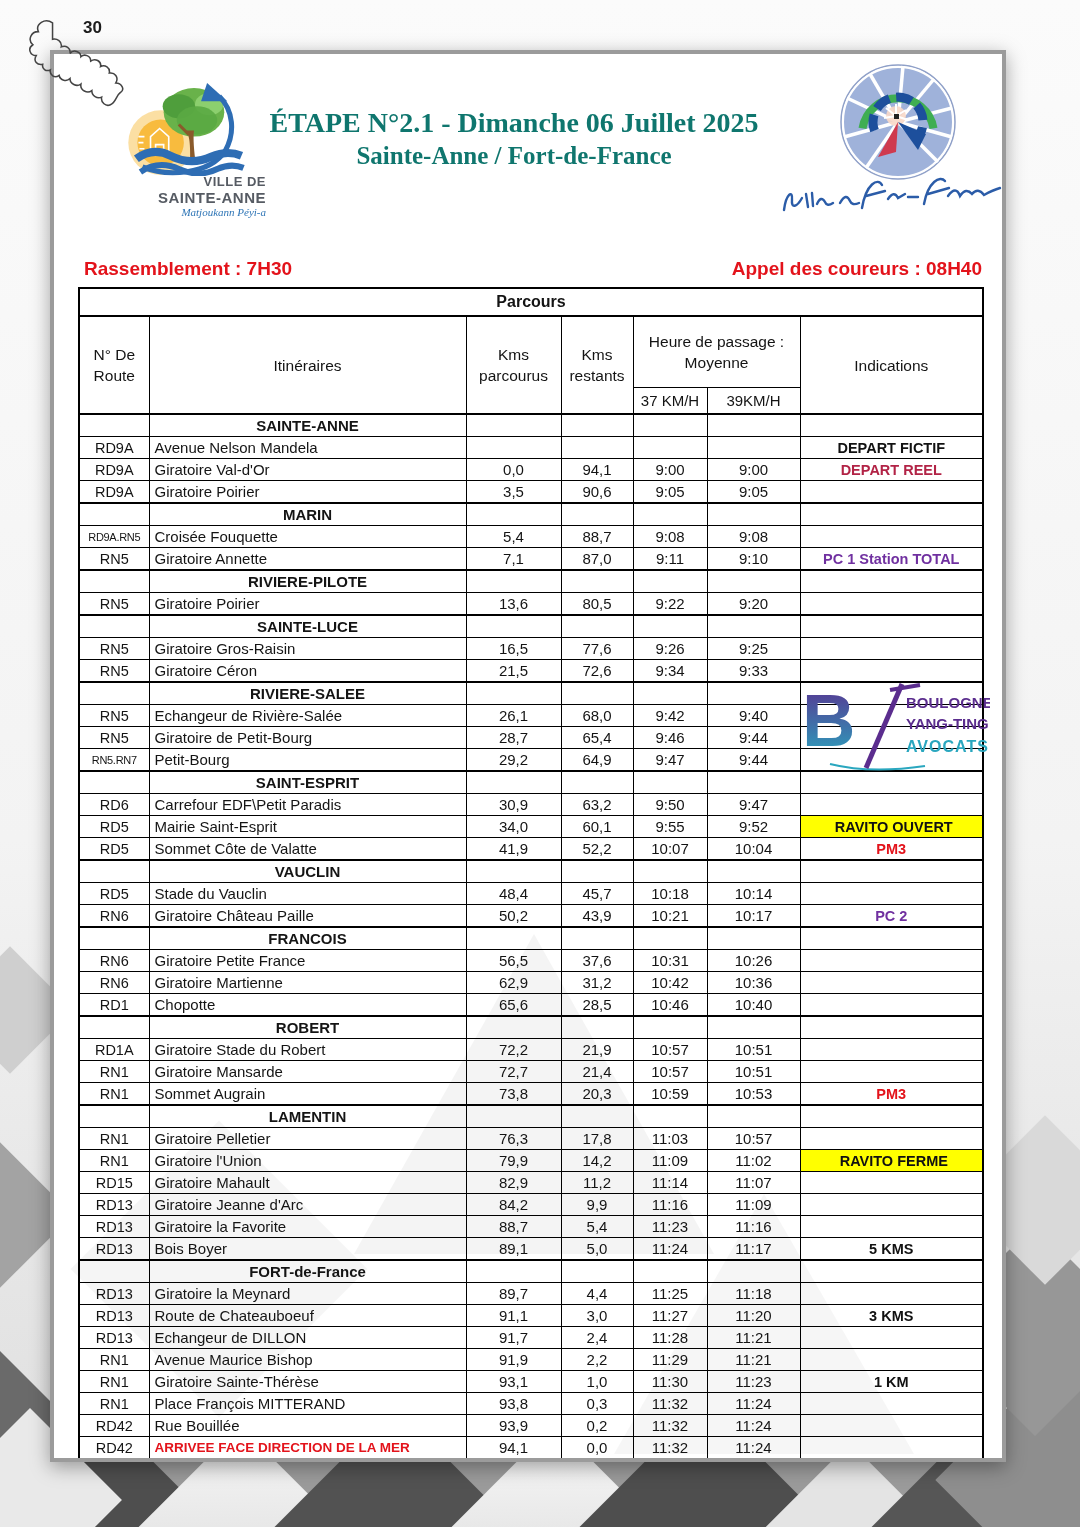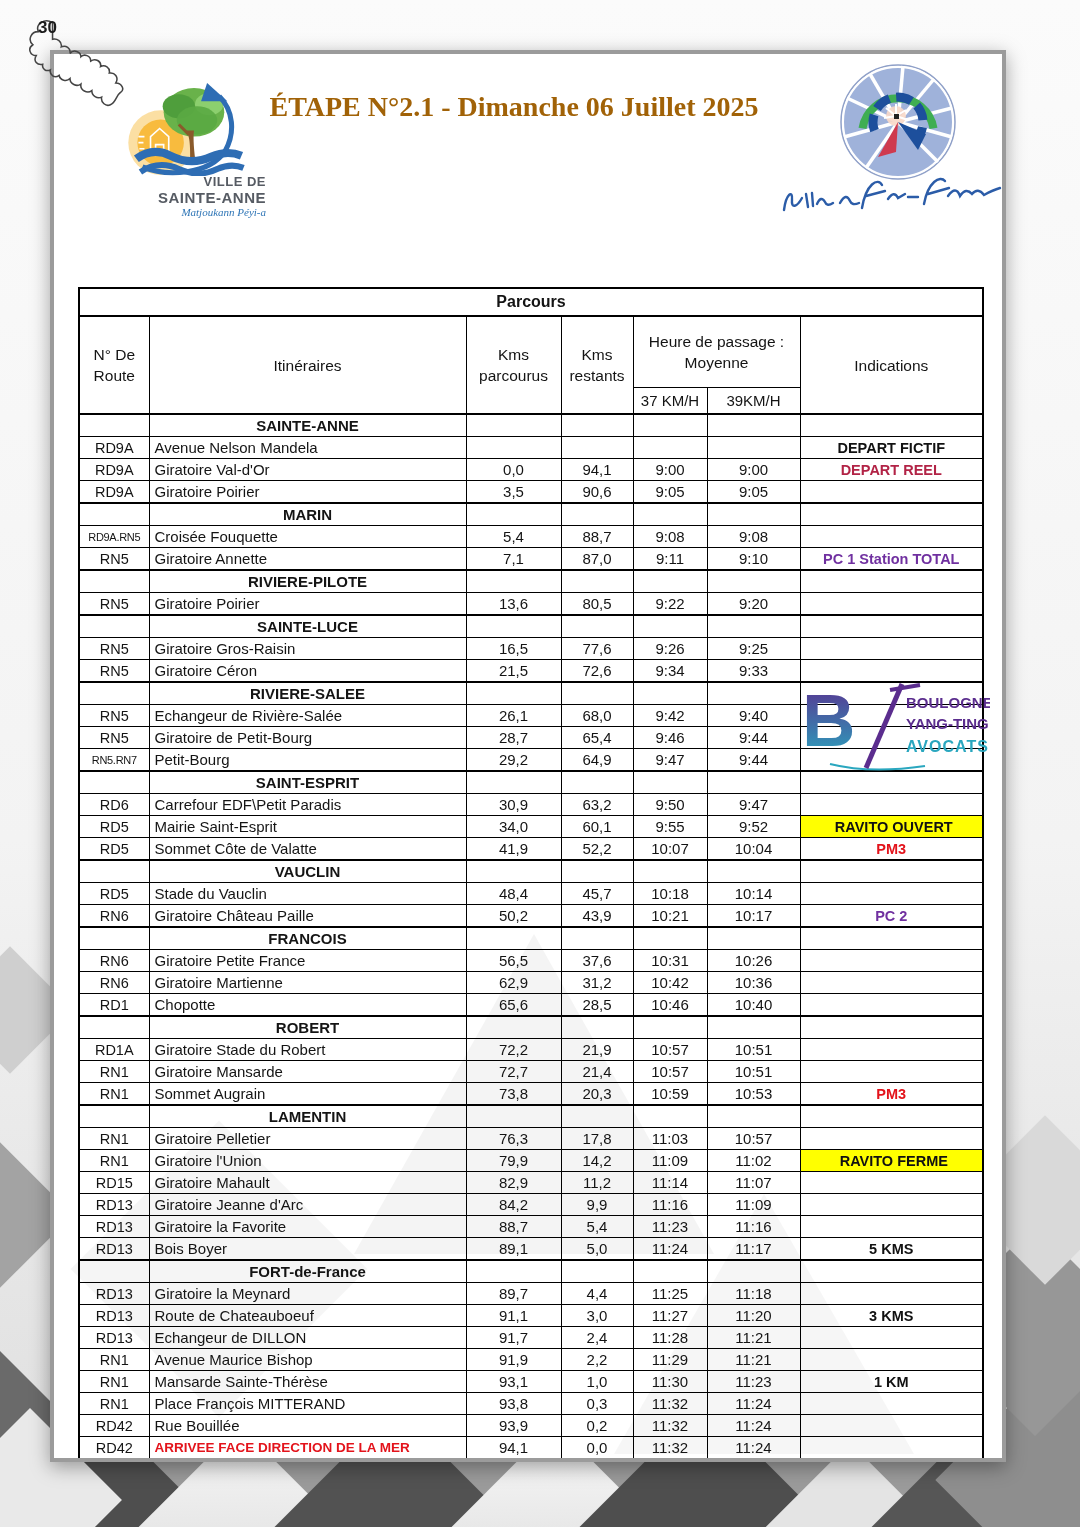--- a/index.html
+++ b/index.html
@@ -33,29 +33,29 @@
     box-shadow:0 5px 18px rgba(0,0,0,.35);overflow:hidden;
   }
   
   .wm{position:absolute;z-index:0;}
   .wm1{left:300px;top:880px;width:360px;height:320px;clip-path:polygon(50% 0,100% 100%,0 100%);background:rgba(110,110,110,.08);}
   .wm2{left:60px;top:1110px;width:210px;height:210px;transform:rotate(45deg);background:rgba(110,110,110,.07);}
   .wm3{left:560px;top:1140px;width:300px;height:260px;clip-path:polygon(50% 0,100% 100%,0 100%);background:rgba(110,110,110,.06);}
 
   
   .island{position:absolute;left:15px;top:12px;width:110px;height:120px;z-index:2;}
-  .page-number{position:absolute;left:38px;top:18px;z-index:3;font-size:17px;font-weight:bold;color:#1c1c1c;}
+  .page-number{position:absolute;left:38px;top:18px;z-index:3;font-size:17px;font-weight:bold;color:#1c1c1c;padding-left:45px;}
 
   
   .sa-logo{position:absolute;left:52px;top:26px;width:160px;text-align:right;z-index:1;}
   .sa-logo .l1{font-size:13px;font-weight:bold;color:#565b63;letter-spacing:.5px;margin-top:-6px;}
   .sa-logo .l2{font-size:15px;font-weight:bold;color:#565b63;letter-spacing:.5px;}
   .sa-logo .l3{font-size:11px;font-style:italic;color:#2e75b6;font-family:"Liberation Serif",serif;}
-  .title-block{position:absolute;left:170px;top:36px;width:580px;text-align:center;z-index:1;
-    font-family:"Liberation Serif",serif;font-weight:bold;color:#a16207;}
+  .title-block{position:absolute;left:170px;top:52px;width:580px;text-align:center;z-index:1;
+    font-family:"Liberation Serif",serif;font-weight:bold;color:#0f766e;}
   .title-block .t1{font-size:28px;line-height:34px;}
   .title-block .t2{font-size:25px;line-height:32px;}
   .title-block .t3{font-size:25px;line-height:32px;}
   .fdf-logo{position:absolute;left:784px;top:8px;width:120px;height:120px;z-index:1;}
   .signature{position:absolute;left:722px;top:112px;width:230px;height:60px;z-index:1;}
 
   .meta-row{position:absolute;left:30px;top:204px;width:898px;z-index:1;
     font-size:19px;font-weight:bold;color:var(--bright_red);}
   .meta-row .right{position:absolute;right:0;top:0;}
 
@@ -135,20 +135,21 @@
       <path d="M6,78 q16,-12 34,-3 q20,10 40,1 q16,-7 30,-1" fill="none" stroke="var(--logo_blue)" stroke-width="8"></path>
       <path d="M10,91 q18,-12 38,-3 q20,9 38,0 q14,-6 26,-1" fill="none" stroke="var(--logo_blue)" stroke-width="6"></path>
     </svg>
     <div class="l1">VILLE DE</div>
     <div class="l2">SAINTE-ANNE</div>
     <div class="l3">Matjoukann Péyi-a</div>
   </div>
 
   <div class="title-block">
     <div class="t1">ÉTAPE N°2.1 - Dimanche 06 Juillet 2025</div>
+    <div class="t2">Sainte-Anne / Fort-de-France</div>
   </div>
 
   <svg class="fdf-logo" viewBox="0 0 120 120">
     <circle cx="60" cy="60" r="57" fill="none" stroke="#8fa0c8" stroke-width="1.5"></circle>
     <circle cx="60" cy="60" r="55" fill="#9fb2da" stroke="#ffffff" stroke-width="2"></circle>
     <g stroke="#ffffff" stroke-width="3.5">
       <line x1="60" y1="60" x2="114" y2="46"></line>
         <line x1="60" y1="60" x2="96" y2="17"></line>
       <line x1="60" y1="60" x2="65" y2="4"></line>
         <line x1="60" y1="60" x2="32" y2="12"></line>
@@ -179,20 +180,24 @@
       <path d="M30,28 l2,13 M36,27 l1,13"></path>
       <path d="M41,38 q4,-9 8,-2 q2,5 8,1"></path>
       <path d="M64,37 q6,-11 10,-2 q2,5 9,2"></path>
       <path d="M86,42 C90,18 102,11 106,19 M90,30 l19,-5"></path>
       <path d="M112,33 q6,-9 10,-1 l7,-4 M132,31 h10"></path>
       <path d="M148,38 C152,16 164,9 169,15 M152,28 l21,-6"></path>
       <path d="M172,30 q8,-11 12,0 q6,-9 12,-2 q6,-7 12,1 q9,-5 16,-7"></path>
     </g>
   </svg>
 
+  <div class="meta-row">
+    <span class="left">Rassemblement : 7H30</span>
+    <span class="right">Appel des coureurs : 08H40</span>
+  </div>
 
   <table class="route-table">
     <colgroup>
       <col style="width:70px">
         <col style="width:317px">
         <col style="width:95px">
       <col style="width:72px">
         <col style="width:74px">
         <col style="width:93px">
         <col style="width:183px">
@@ -597,21 +602,21 @@
           <td class="route">RN1</td>
           <td class="itin">Avenue Maurice Bishop</td>
           <td class="num">91,9</td>
           <td class="num">2,2</td>
           <td class="num">11:29</td>
           <td class="num">11:21</td>
           <td class="ind"></td>
         </tr>
         <tr>
           <td class="route">RN1</td>
-          <td class="itin">Mansarde Sainte-Thérèse</td>
+          <td class="itin">Giratoire Sainte-Thérèse</td>
           <td class="num">93,1</td>
           <td class="num">1,0</td>
           <td class="num">11:30</td>
           <td class="num">11:23</td>
           <td class="ind b">1 KM</td>
         </tr>
         <tr>
           <td class="route">RN1</td>
           <td class="itin">Place François MITTERAND</td>
           <td class="num">93,8</td>

